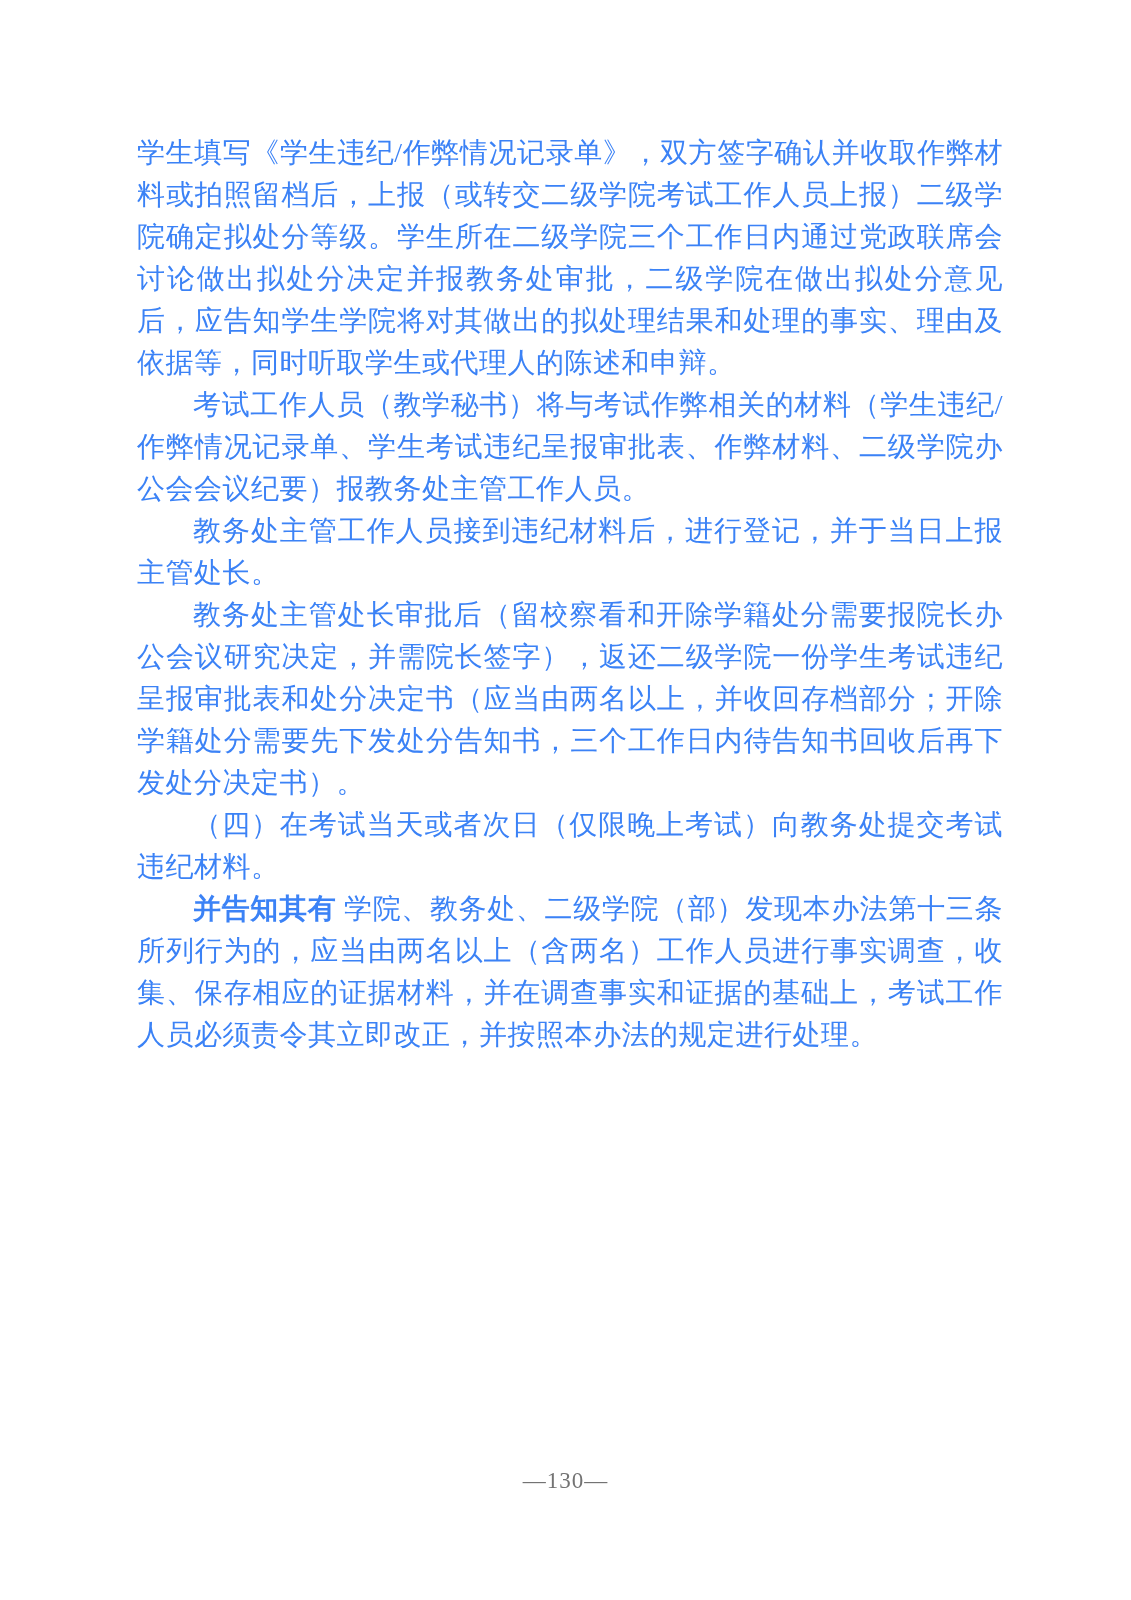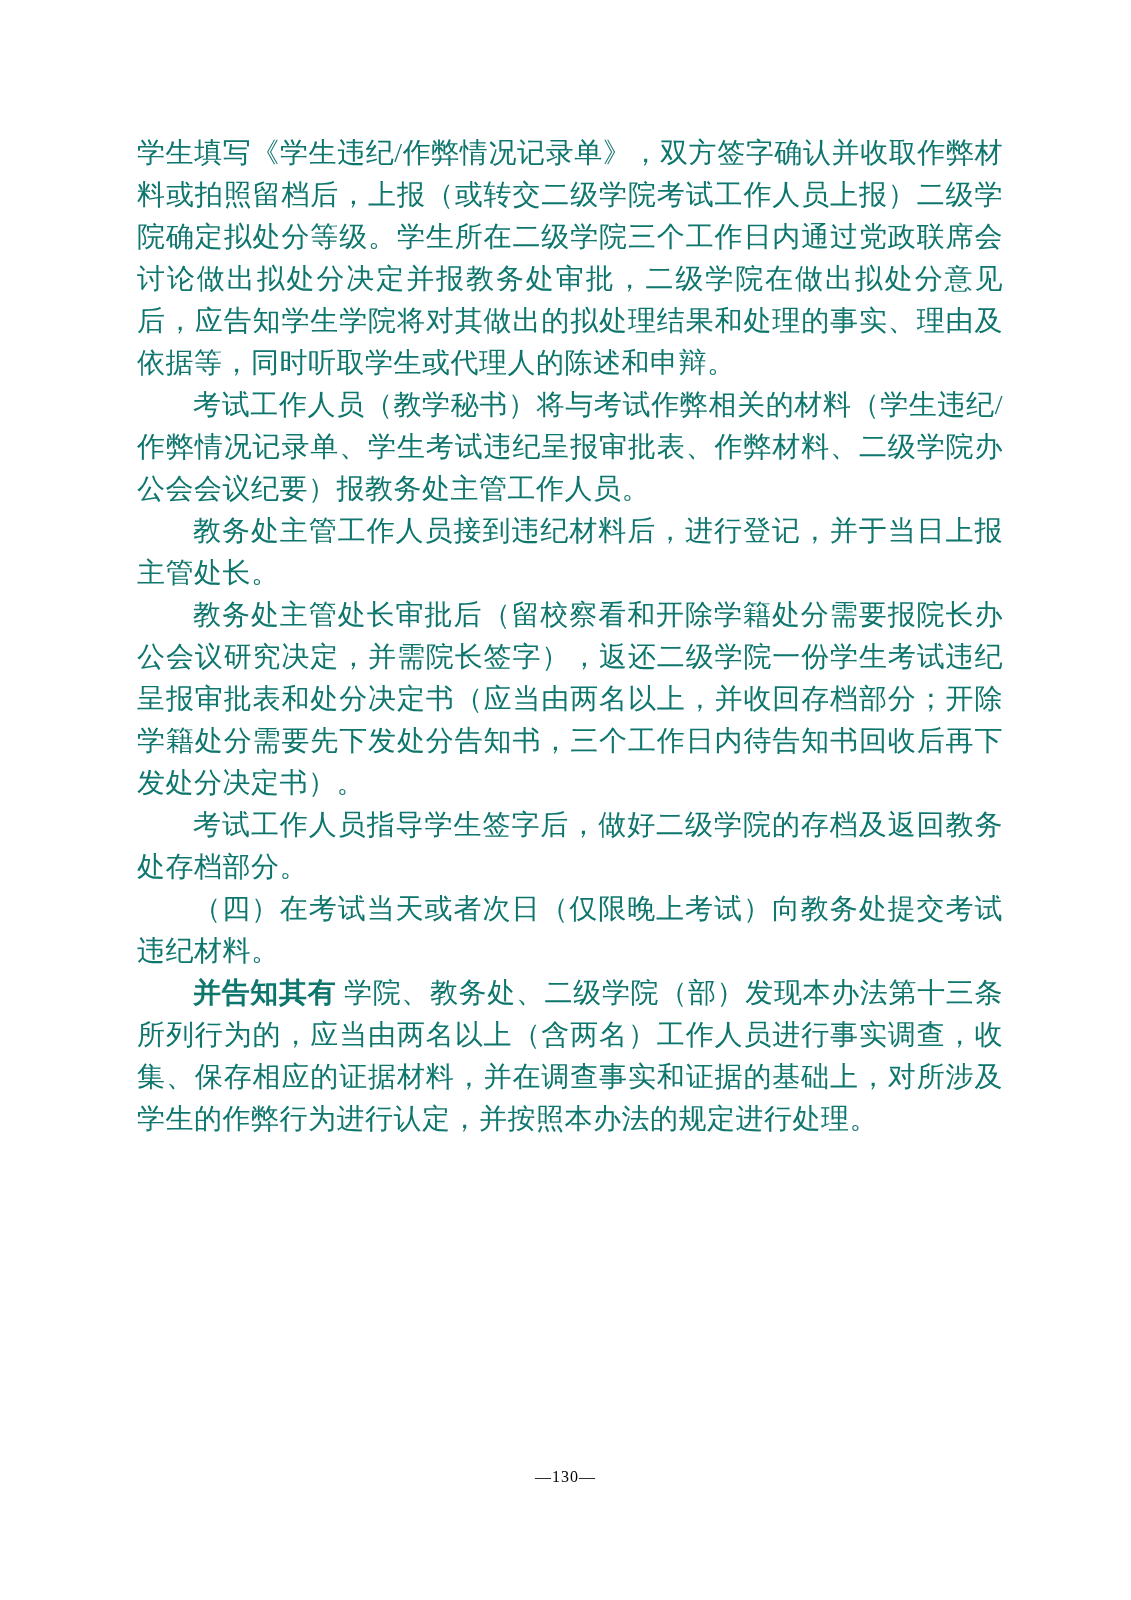--- a/index.html
+++ b/index.html
@@ -13,21 +13,21 @@
     height: 1600px;
     background: #ffffff;
     overflow: hidden;
     font-family: "Liberation Serif", serif;
   }
   .text-block {
     position: absolute;
     left: 137px;
     top: 132px;
     width: 866px;
-    color: #0f766e;
+    color: #3b82f6;
     font-size: 28px;
     line-height: 42px;
     letter-spacing: 0.5px;
     text-align: justify;
     text-justify: inter-character;
   }
   .text-block p {
     margin: 0;
     padding: 0;
   }
@@ -37,32 +37,31 @@
   }
   .lead {
     font-weight: bold;
   }
   .footer {
     position: absolute;
     left: 0;
     top: 1468px;
     width: 100%;
     text-align: center;
-    color: #000000;
-    font-size: 16px;
+    color: #737373;
+    font-size: 23px;
     letter-spacing: 1px;
   }
 </style>
 </head>
 <body>
 
 <div class="page">
   <div class="text-block">
     <p><b class="lead"></b><span>学生填写《学生违纪/作弊情况记录单》，双方签字确认并收取作弊材料或拍照留档后，上报（或转交二级学院考试工作人员上报）二级学院确定拟处分等级。学生所在二级学院三个工作日内通过党政联席会讨论做出拟处分决定并报教务处审批，二级学院在做出拟处分意见后，应告知学生学院将对其做出的拟处理结果和处理的事实、理由及依据等，同时听取学生或代理人的陈述和申辩。</span></p>
     <p class="indent"><b class="lead"></b><span>考试工作人员（教学秘书）将与考试作弊相关的材料（学生违纪/作弊情况记录单、学生考试违纪呈报审批表、作弊材料、二级学院办公会会议纪要）报教务处主管工作人员。</span></p>
     <p class="indent"><b class="lead"></b><span>教务处主管工作人员接到违纪材料后，进行登记，并于当日上报主管处长。</span></p>
     <p class="indent"><b class="lead"></b><span>教务处主管处长审批后（留校察看和开除学籍处分需要报院长办公会议研究决定，并需院长签字），返还二级学院一份学生考试违纪呈报审批表和处分决定书（应当由两名以上，并收回存档部分；开除学籍处分需要先下发处分告知书，三个工作日内待告知书回收后再下发处分决定书）。</span></p>
-    <p class="indent"><b class="lead"></b><span>考试工作人员指导学生签字后，做好二级学院的存档及返回教务处存档部分。</span></p>
     <p class="indent"><b class="lead"></b><span>（四）在考试当天或者次日（仅限晚上考试）向教务处提交考试违纪材料。</span></p>
-    <p class="indent"><b class="lead">并告知其有</b><span> 学院、教务处、二级学院（部）发现本办法第十三条所列行为的，应当由两名以上（含两名）工作人员进行事实调查，收集、保存相应的证据材料，并在调查事实和证据的基础上，对所涉及学生的作弊行为进行认定，并按照本办法的规定进行处理。</span></p>
+    <p class="indent"><b class="lead">并告知其有</b><span> 学院、教务处、二级学院（部）发现本办法第十三条所列行为的，应当由两名以上（含两名）工作人员进行事实调查，收集、保存相应的证据材料，并在调查事实和证据的基础上，考试工作人员必须责令其立即改正，并按照本办法的规定进行处理。</span></p>
   </div>
   <div class="footer">—130—</div>
 </div>
 
 </body></html>

